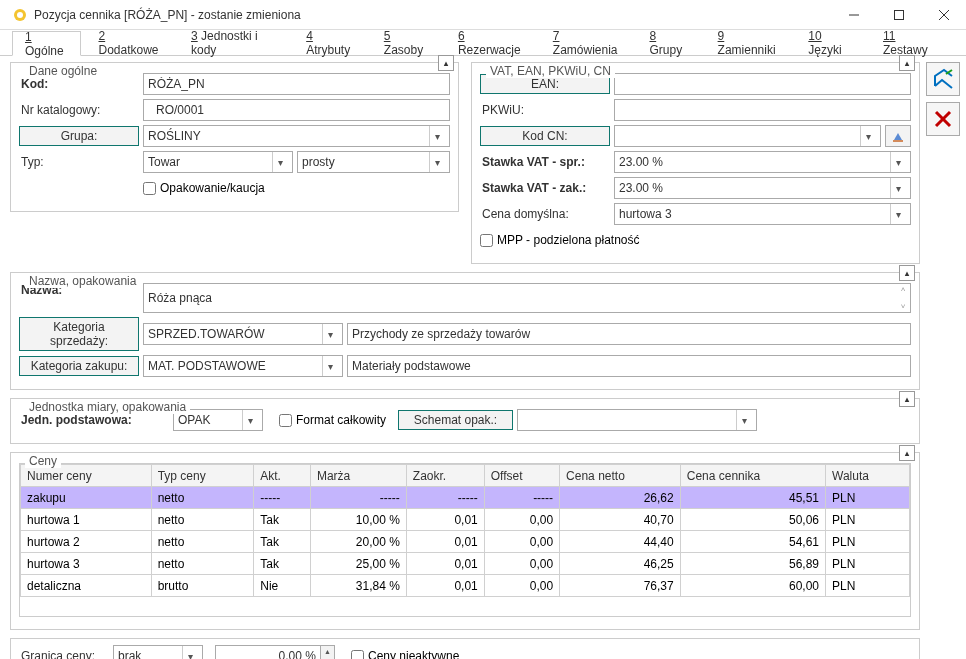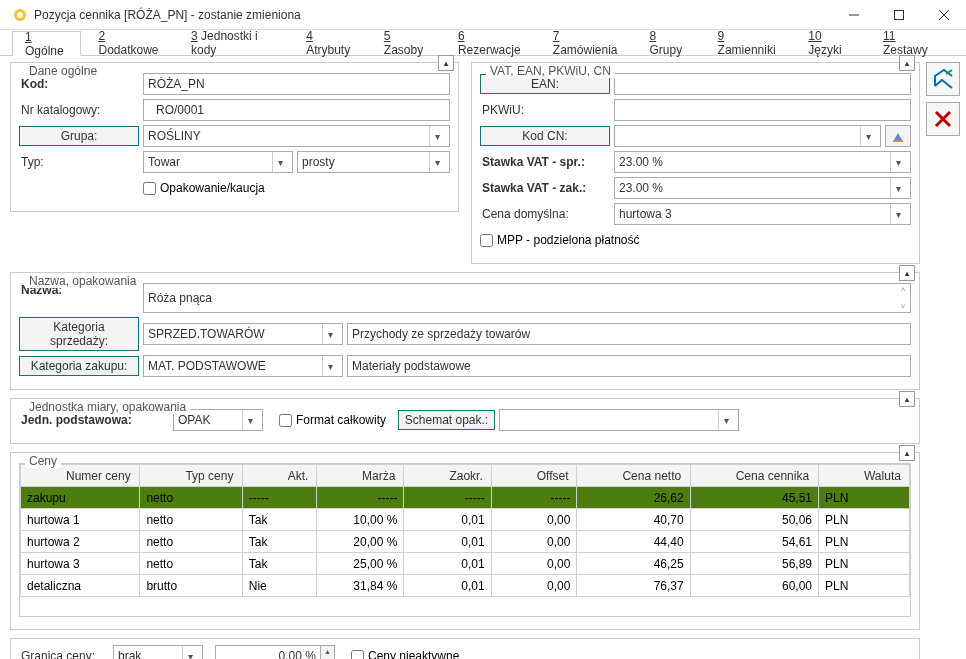--- a/index.html
+++ b/index.html
@@ -41,23 +41,23 @@
 .arrow { width: 16px; text-align: center; color: #555; font-size: 10px; border-left: 1px solid #ccc; height: 100%; display: flex; align-items: center; justify-content: center; }
 .chk { display: flex; align-items: center; gap: 4px; }
 .chk input { width: 13px; height: 13px; }
 
 .two-col { display: flex; gap: 12px; }
 .two-col > .col { flex: 1; }
 
 
 table.grid { width: 100%; border-collapse: collapse; }
 table.grid th, table.grid td { border: 1px solid #d0d0d0; padding: 3px 6px; text-align: left; font-size: 12px; height: 22px; }
-table.grid th { background: #f4f4f4; font-weight: 400; color: #333; padding-left: 45px; }
+table.grid th { background: #f4f4f4; font-weight: 400; color: #333; }
 table.grid td.num { text-align: right; }
-table.grid tr.sel td { background: #4d7c0f; }
+table.grid tr.sel td { background: #c4b5fd; }
 .grid-wrap { border: 1px solid #ccc; }
 
 
 .spin { display: flex; align-items: center; }
 .spin input { text-align: right; width: 100%; }
 .spin .btns { width: 16px; height: 22px; border: 1px solid #aaa; border-left: none; display: flex; flex-direction: column; }
 .spin .btns div { flex: 1; font-size: 7px; display: flex; align-items: center; justify-content: center; color: #555; cursor: pointer; background: #f3f3f3; }
 .textarea-wrap { position: relative; flex: 1; }
 .textarea-wrap .scrolly { position: absolute; right: 2px; top: 2px; bottom: 2px; width: 12px; display: flex; flex-direction: column; justify-content: space-between; }
 .textarea-wrap .scrolly div { font-size: 8px; color: #999; text-align: center; cursor: pointer; }
@@ -285,21 +285,21 @@
       <div class="row">
         <span class="lbl bold" style="width:150px">Jedn. podstawowa:</span>
         <div class="combo" style="width:90px">
           <span>OPAK</span>
           <span class="arrow">▾</span>
         </div>
         <label class="chk" style="margin-left:12px">
           <input type="checkbox" style="">
           <span>Format całkowity</span>
         </label>
-        <span class="lbl btn" style="width:97px;margin-left:8px">Schemat opak.:</span>
+        <span class="lbl btn" style="width:115px;margin-left:8px">Schemat opak.:</span>
         <div class="combo" style="width:240px">
           <span></span>
           <span class="arrow">▾</span>
         </div>
       </div>
     </div>
 
     <div class="group" style="height:178px">
       <span class="legend">Ceny</span>
       <span class="toggle">▴</span>

